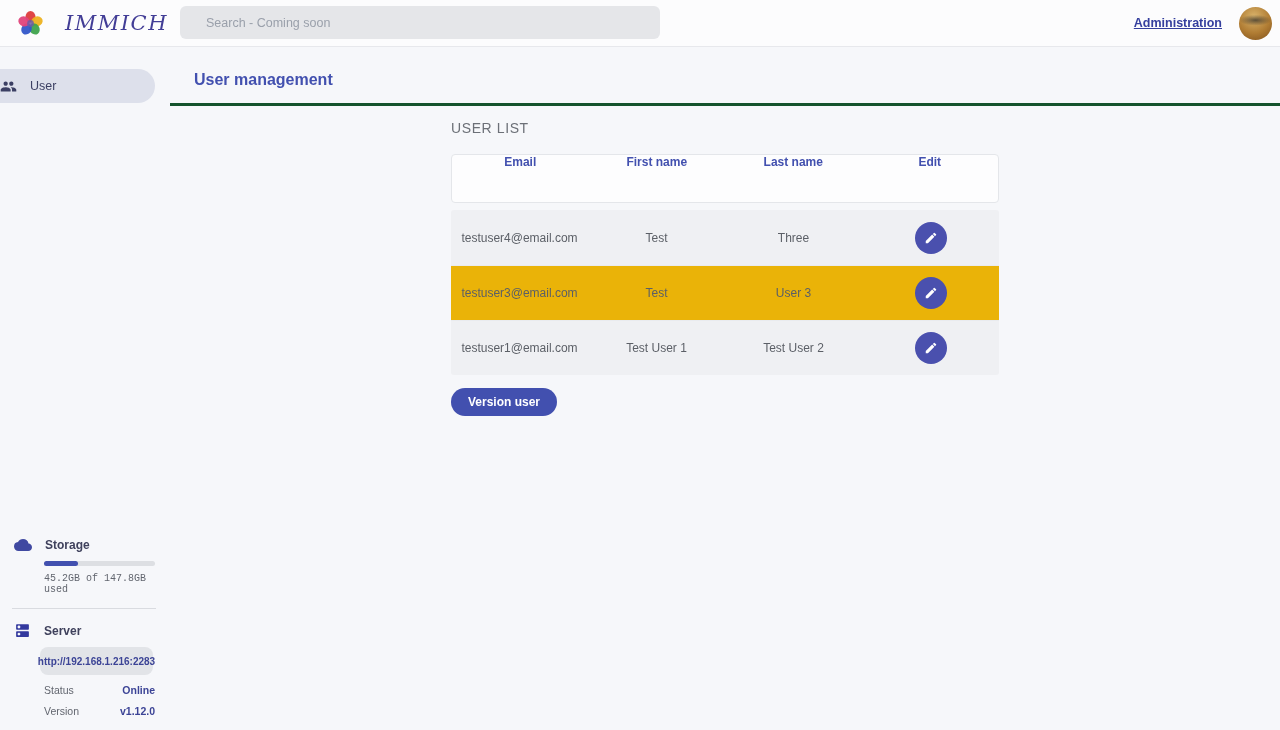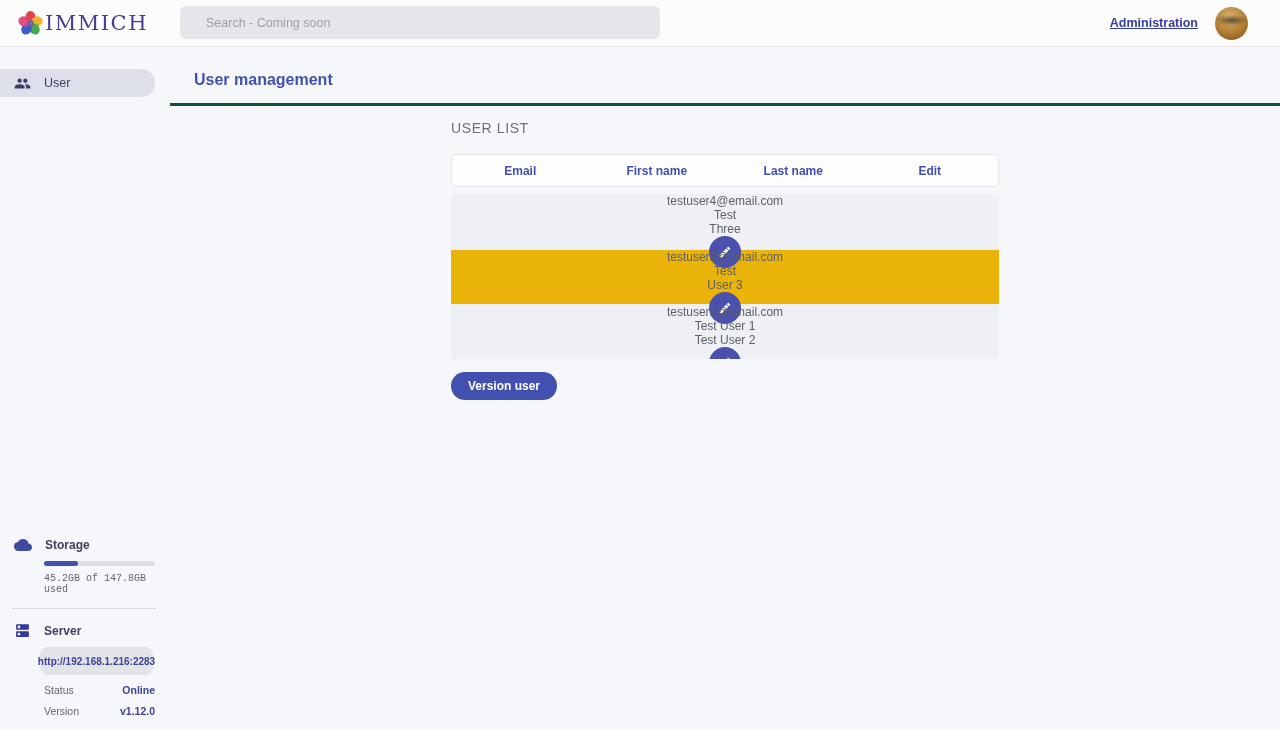--- a/index.html
+++ b/index.html
@@ -8,54 +8,54 @@
     width:1280px; height:730px; overflow:hidden;
     background:#f6f7fa;
     font-family:"Liberation Sans", sans-serif;
   }
 
   
   .header {
     height:47px; background:#fcfcfd; border-bottom:1px solid #e7e8ec;
     display:flex; align-items:center; position:relative;
   }
-  .logo { display:flex; align-items:center; gap:0; padding-left:16px; }
+  .logo { display:flex; align-items:center; gap:20px; padding-left:16px;font-style:italic; }
   .logo-text {
     font-family:"DejaVu Serif", serif; font-size:21px; letter-spacing:1.5px;
     color:#423d96;
   }
   .search {
     position:absolute; left:180px; top:6px; width:480px; height:33px;
     background:#e5e6e9; border:none; border-radius:6px;
     padding:0 10px 0 26px; font-size:12.5px; color:#14532d;
     font-family:"Liberation Sans", sans-serif; outline:none;
   }
   .search::placeholder { color:#9aa0ab; }
-  .header-right { margin-left:auto; display:flex; align-items:center; gap:17px; padding-right:32px; }
+  .header-right { margin-left:auto; display:flex; align-items:center; gap:17px; padding-right:8px; }
   .admin-link {
     font-size:12.5px; font-weight:700; color:#353f9e;
     text-decoration:underline; cursor:pointer;
   }
   .avatar {
     width:33px; height:33px; border-radius:50%; cursor:pointer;
     background:
       radial-gradient(ellipse 65% 22% at 50% 40%, rgba(45,42,38,.70), rgba(45,42,38,0) 75%),
       radial-gradient(circle at 45% 30%, #d9b36b, #b07c33 55%, #7d4f1c);
   }
 
   
   .content { display:flex; height:683px; }
   .sidebar { width:170px; flex-shrink:0; position:relative; }
   .main { flex:1; }
 
   
   .nav-pill {
-    margin-top:22px; width:155px; height:28px; background:#dde0eb;
+    margin-top:22px; width:155px; height:34px; background:#dde0eb;
     border-radius:0 17px 17px 0; display:flex; align-items:center;
-    padding-left:14px; cursor:pointer;
+    cursor:pointer;
   }
   .nav-pill-label { font-size:12.5px; color:#3b3f63; font-weight:500; margin-left:13px; }
 
   
   .sidebar-bottom { position:absolute; left:0; bottom:13px; width:170px; }
   .side-head { display:flex; align-items:center; padding-left:14px; }
   .side-title { font-size:12px; font-weight:700; color:#3f415c; margin-left:13px; }
   .progress-track { margin:7px 0 0 44px; width:111px; height:5px; background:#dddfe3; border-radius:3px; }
   .progress-fill { height:5px; background:#4250af; border-radius:3px; width:0; }
   .usage-text { margin:7px 0 0 44px; font-size:10px; color:#62666f;font-family:Liberation Mono, monospace; }
@@ -75,26 +75,26 @@
     display:flex; align-items:flex-end; padding:0 0 14px 24px;
   }
   .page-title { font-size:16px; font-weight:600; color:#4250af; }
 
   .user-section { width:548px; margin:14px auto 0; }
   .section-label {
     font-size:14px; color:#6c7077; letter-spacing:.6px;
     font-weight:400; margin-bottom:18px;
   }
   .table-header {
-    height:33px; background:#fdfdfe; border:1px solid #e4e6ea; border-radius:4px;
-    display:flex; align-items:center; margin-bottom:7px;
+    height:49px; background:#fdfdfe; border:1px solid #e4e6ea; border-radius:4px;
+    display:flex; align-items:flex-start; margin-bottom:7px;
   }
   .th { flex:1; text-align:center; font-size:12px; font-weight:600; color:#4250af; }
   .table-rows { border-radius:3px; overflow:hidden; }
-  .trow { height:55px; display:flex; align-items:center;flex-direction:column; }
+  .trow { height:55px; display:flex; align-items:center; }
   .trow.odd  { background:#eff0f3; }
   .trow.even { background:#eab308; }
   .trow + .trow { border-top:1px solid #e9ebef; }
   .td { flex:1; display:flex; justify-content:center; align-items:center; font-size:12px; color:#5b5f66; }
   .edit-btn {
     width:32px; height:32px; border-radius:50%; background:#4a50ae; border:none;
     display:flex; align-items:center; justify-content:center; cursor:pointer;
   }
   .create-btn {
     margin-top:13px; padding:7px 17px; background:#4250af; color:#ffffff;

